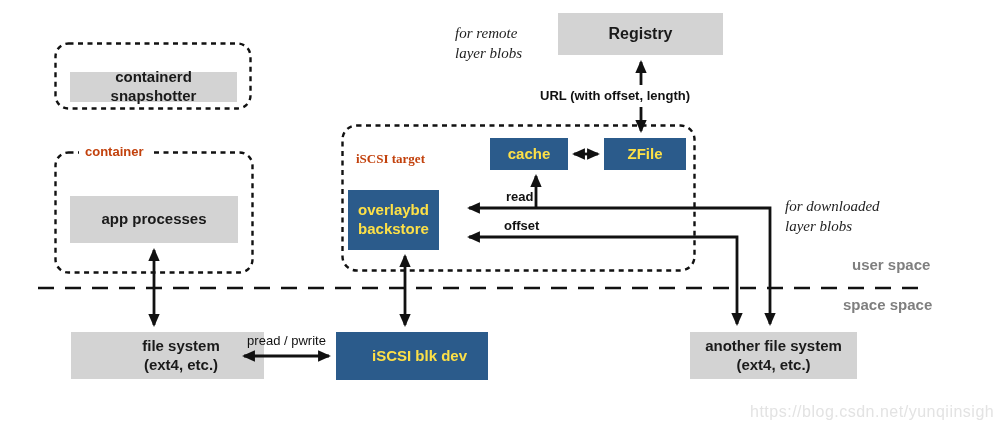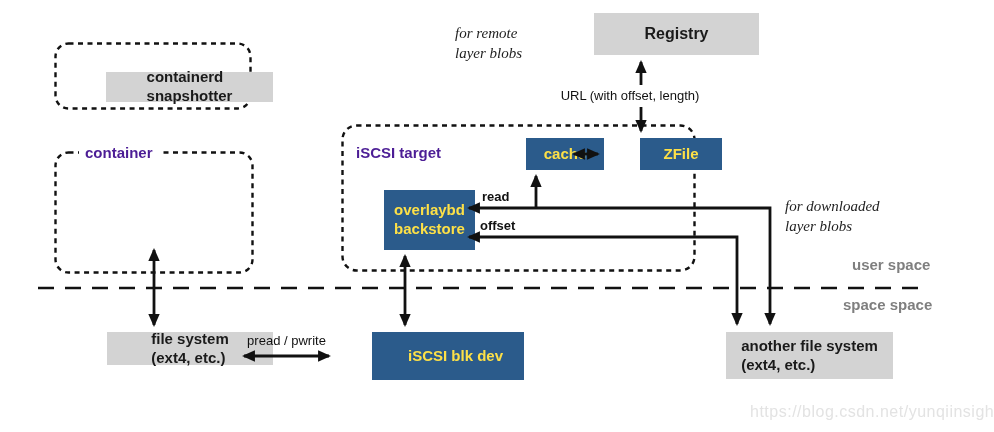--- a/index.html
+++ b/index.html
@@ -3,29 +3,29 @@
 <meta charset="utf-8">
 <style>
   html,body{margin:0;padding:0;background:#fff;}
   #canvas{
     position:relative;width:994px;height:432px;background:#fff;overflow:hidden;
     font-family:"Liberation Sans", sans-serif;color:#111;
   }
   .abs{position:absolute;}
   .layer{position:absolute;left:0;top:0;pointer-events:none;}
   .box{
-    display:flex;align-items:center;justify-content:center;
-    white-space:pre-line;font-weight:bold;line-height:1.25;margin-left:36px;
+    display:flex;align-items:center;justify-content:center;text-align:center;
+    white-space:pre-line;font-weight:bold;line-height:1.25;
   }
   .gray-box{background:var(--box-gray,#d3d3d3);color:#1a1a1a;font-size:15px;}
   .blue-box{background:var(--box-blue,#2b5b8b);color:#fde047;font-size:15px;}
-  .group-label{font-weight:bold;font-size:15px;color:#4c1d95;text-align:center;}
+  .group-label{font-weight:bold;font-size:13px;color:#c2410c;text-align:center;}
   .bg-white{background:#fff;padding:0 6px;}
   .small-label{font-size:13px;color:#111;white-space:nowrap;}
-  .bold{font-weight:bold;}
+  .bold{font-weight:bold;margin-left:24px;}
   .italic-note{
     font-family:"Liberation Serif", serif;font-style:italic;font-size:15px;
     line-height:1.3;white-space:pre-line;color:#222;
   }
   .space-label{font-weight:bold;font-size:15px;color:var(--space-label-gray,#7f7f7f);white-space:nowrap;}
   .watermark{font-size:16px;color:var(--watermark-gray,#e3e3e3);white-space:nowrap;letter-spacing:.5px;}
   svg .dashed-rect{fill:none;stroke:var(--line-black,#111);stroke-width:2.4;stroke-dasharray:5 4.5;}
   svg .sep{stroke:var(--line-black,#111);stroke-width:2.6;stroke-dasharray:16 11;fill:none;}
   svg .arrow{stroke:var(--line-black,#111);stroke-width:2.8;fill:none;}
 </style>
@@ -38,45 +38,46 @@
     <rect class="dashed-rect" x="55.5" y="43.5" width="195" height="65" rx="13"></rect>
     <rect class="dashed-rect" x="55.5" y="152.5" width="197" height="120" rx="13"></rect>
     <rect class="dashed-rect" x="342.5" y="125.5" width="352" height="145" rx="14" stroke-dasharray="4 4"></rect>
     <line class="sep" x1="38" y1="288" x2="925" y2="288"></line>
   </svg>
 
   <div class="abs box gray-box" style="left:70px;top:72px;width:167px;height:30px;">containerd
 snapshotter</div>
 
   <div class="abs group-label bg-white" style="left:79px;top:144px;">container</div>
+  <div class="abs box gray-box" style="left:70px;top:196px;width:168px;height:47px;">app processes</div>
 
   <div class="abs box gray-box" style="left:558px;top:13px;width:165px;height:42px;font-size:16px;">Registry</div>
 
   <div class="abs italic-note" style="left:455px;top:24px;">for remote
 layer blobs</div>
 
-  <div class="abs small-label" style="left:550px;top:88px;width:160px;text-align:center;">URL (with offset, length)</div>
+  <div class="abs small-label" style="left:530px;top:88px;width:160px;text-align:right;font-weight:bold;">URL (with offset, length)</div>
 
-  <div class="abs group-label" style="left:356px;top:144px;">iSCSI target</div>
+  <div class="abs group-label" style="left:356px;top:151px;font-family:Liberation Serif, serif;">iSCSI target</div>
 
   <div class="abs box blue-box" style="left:490px;top:138px;width:78px;height:32px;">cache</div>
   <div class="abs box blue-box" style="left:604px;top:138px;width:82px;height:32px;">ZFile</div>
   <div class="abs box blue-box" style="left:348px;top:190px;width:91px;height:60px;">overlaybd
 backstore</div>
 
   <div class="abs small-label bold" style="left:482px;top:189px;">read</div>
   <div class="abs small-label bold" style="left:480px;top:218px;">offset</div>
 
   <div class="abs italic-note" style="left:785px;top:197px;">for downloaded
 layer blobs</div>
 
   <div class="abs space-label" style="left:852px;top:256px;">user space</div>
   <div class="abs space-label" style="left:843px;top:296px;">space space</div>
 
-  <div class="abs box gray-box" style="left:71px;top:332px;width:166px;height:33px;">file system
+  <div class="abs box gray-box" style="left:71px;top:332px;width:166px;height:47px;padding-left:27px;">file system
 (ext4, etc.)</div>
 
   <div class="abs small-label" style="left:240px;top:333px;width:93px;text-align:center;">pread / pwrite</div>
 
   <div class="abs box blue-box" style="left:336px;top:332px;width:137px;height:48px;padding-left:15px;">iSCSI blk dev</div>
 
   <div class="abs box gray-box" style="left:690px;top:332px;width:167px;height:47px;">another file system
 (ext4, etc.)</div>
 
   <div class="abs watermark" style="left:750px;top:403px;">https://blog.csdn.net/yunqiinsight</div>

